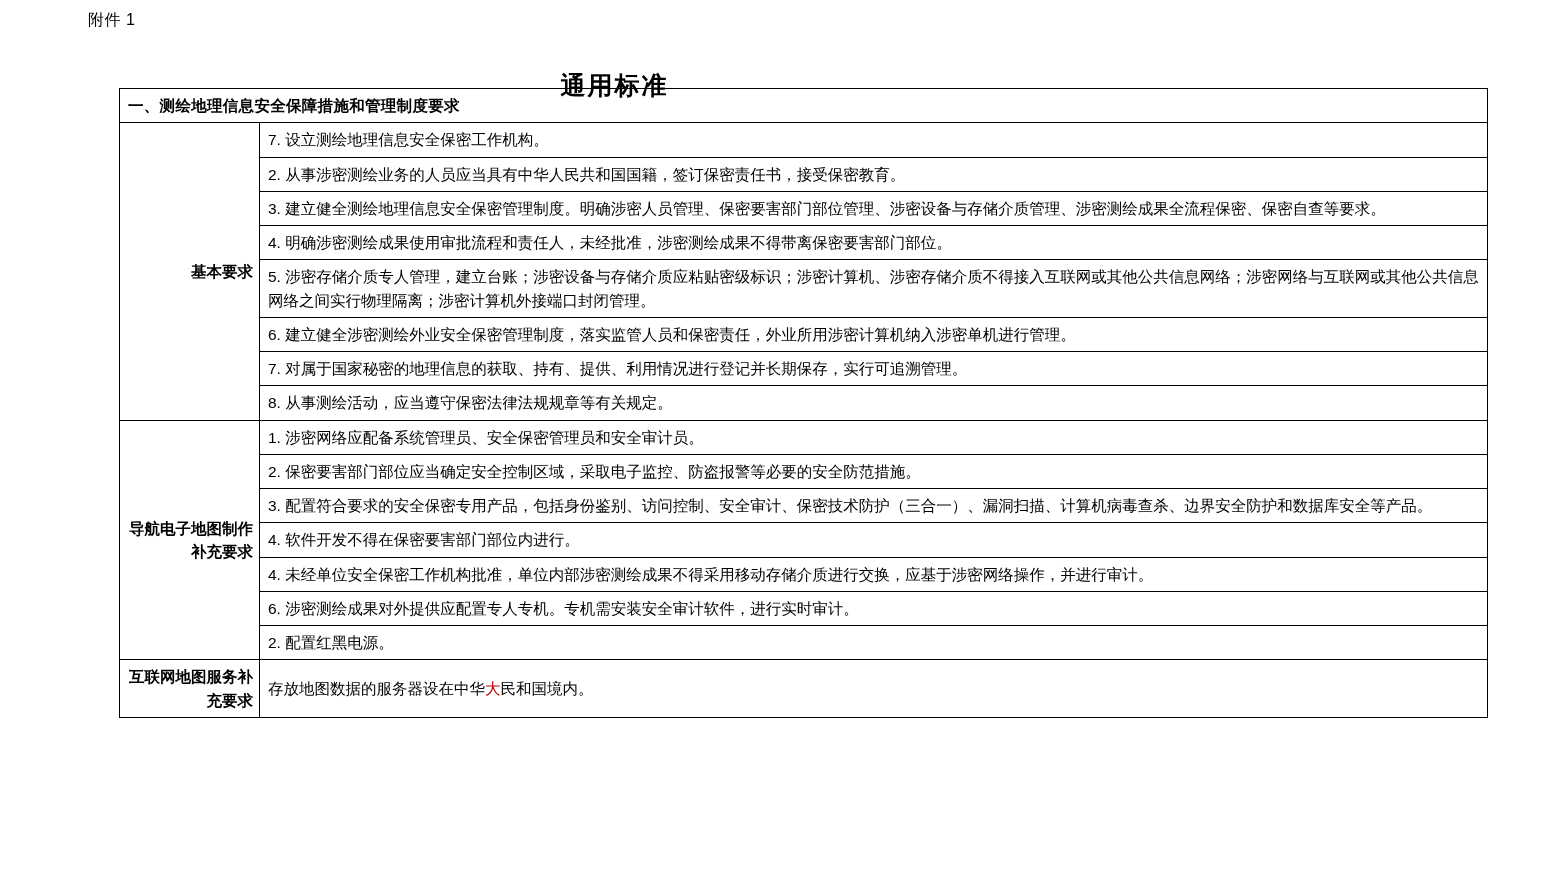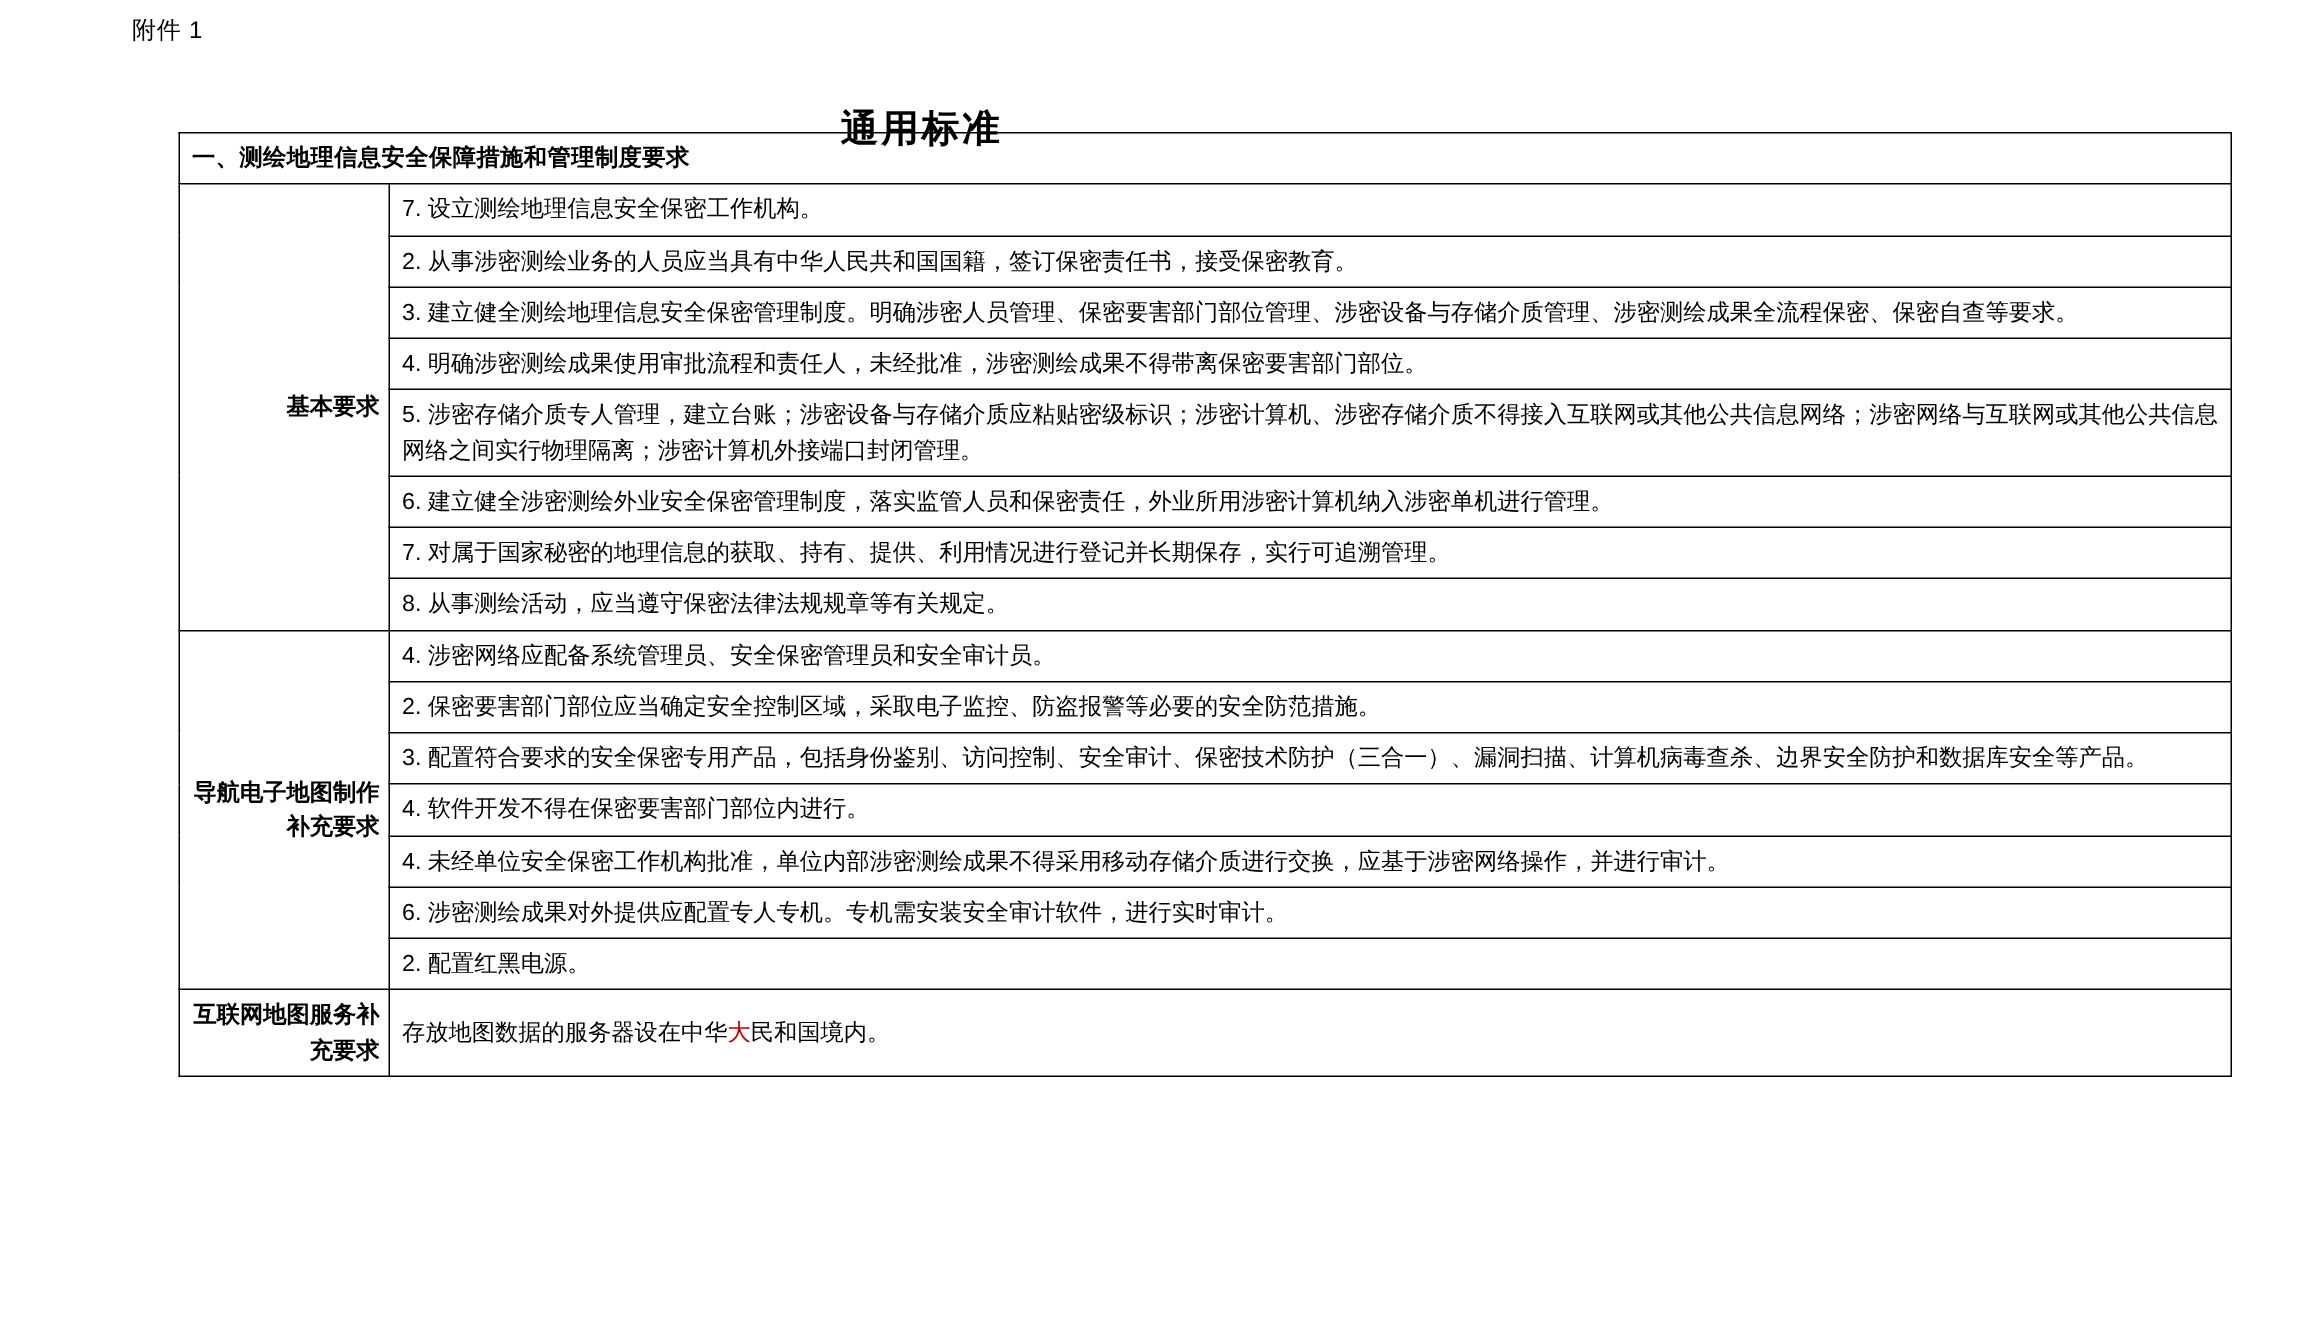--- a/index.html
+++ b/index.html
@@ -119,21 +119,21 @@
       </tr>
       <tr>
         <td class="item-cell">7. 对属于国家秘密的地理信息的获取、持有、提供、利用情况进行登记并长期保存，实行可追溯管理。</td>
       </tr>
       <tr>
         <td class="item-cell">8. 从事测绘活动，应当遵守保密法律法规规章等有关规定。</td>
       </tr>
 
       <tr>
         <td class="row-label" rowspan="7">导航电子地图制作补充要求</td>
-        <td class="item-cell">4. 涉密网络应配备系统管理员、安全保密管理员和安全审计员。</td>
+        <td class="item-cell">1. 涉密网络应配备系统管理员、安全保密管理员和安全审计员。</td>
       </tr>
       <tr>
         <td class="item-cell">2. 保密要害部门部位应当确定安全控制区域，采取电子监控、防盗报警等必要的安全防范措施。</td>
       </tr>
       <tr>
         <td class="item-cell">3. 配置符合要求的安全保密专用产品，包括身份鉴别、访问控制、安全审计、保密技术防护（三合一）、漏洞扫描、计算机病毒查杀、边界安全防护和数据库安全等产品。</td>
       </tr>
       <tr>
         <td class="item-cell">4. 软件开发不得在保密要害部门部位内进行。</td>
       </tr>

